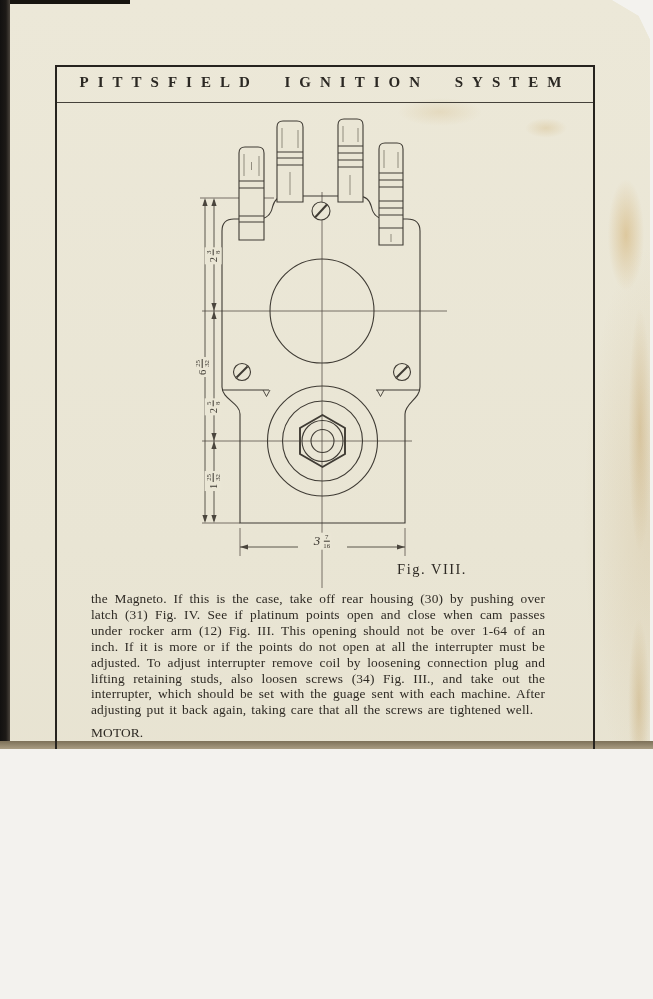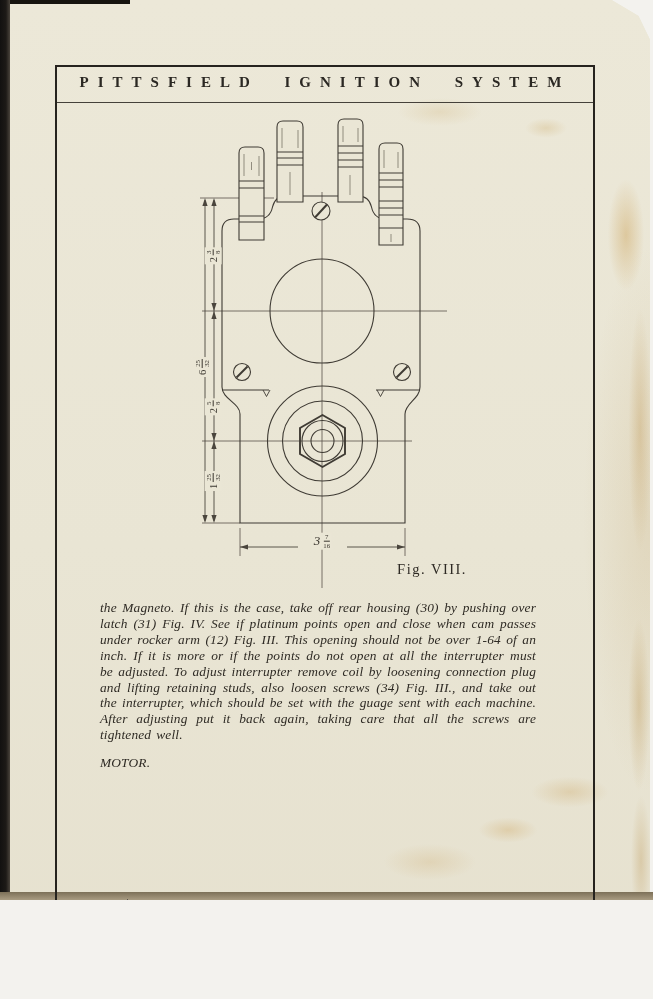--- a/index.html
+++ b/index.html
@@ -1,16 +1,16 @@
 <!DOCTYPE html>
 <html><head>
 <meta charset="utf-8">
 <style>
   html,body{margin:0;padding:0;background:#f3f2ee;}
-  .scan{position:relative;width:653px;height:900px;overflow:hidden;
+  .scan{position:relative;width:653px;height:749px;overflow:hidden;
         font-family:"Liberation Serif","DejaVu Serif",serif;}
   
   .paper{position:absolute;left:10px;top:0;width:640px;height:993px;
     background-color:#eae6d5;
     background-image:
       radial-gradient(ellipse 26px 80px at 616px 235px, rgba(198,150,66,.38), transparent 70%),
       radial-gradient(ellipse 16px 170px at 630px 430px, rgba(190,148,78,.32), transparent 72%),
       radial-gradient(ellipse 15px 120px at 629px 705px, rgba(186,146,76,.33), transparent 72%),
       radial-gradient(ellipse 14px 90px at 631px 860px, rgba(186,146,76,.30), transparent 72%),
       radial-gradient(ellipse 55px 22px at 560px 792px, rgba(202,162,92,.30), transparent 70%),
@@ -49,21 +49,21 @@
     background:#eae6d5;padding:0 2px;white-space:nowrap;}
   .hlabel{position:absolute;display:flex;align-items:center;gap:3px;
     transform:translate(-50%,-50%);font-size:13px;font-style:italic;color:#3a362f;
     background:#eae6d5;padding:0 2px;}
   .frac{display:inline-flex;flex-direction:column;align-items:center;
     font-size:6.8px;line-height:1.15;font-style:normal;}
   .frac .num{border-bottom:0.8px solid #3a362f;padding:0 1px;}
   
   .bodytext{position:absolute;left:88px;top:588px;width:460px;color:#2e2a24;
     font-size:13.4px;line-height:15.9px;text-align:justify;word-spacing:1.6px;letter-spacing:.15px;}
-  .bodytext p{margin:12px;font-style:italic;}
+  .bodytext p{margin:3px;}
   .bodytext p.indent{text-indent:26px;}
   .bodytext p.gap{margin-top:7px;text-align:left;}
 </style>
 </head>
 <body>
 
 <div class="scan">
   <div class="paper"></div>
   <div class="edge-top"></div>
   <div class="edge-left"></div>

